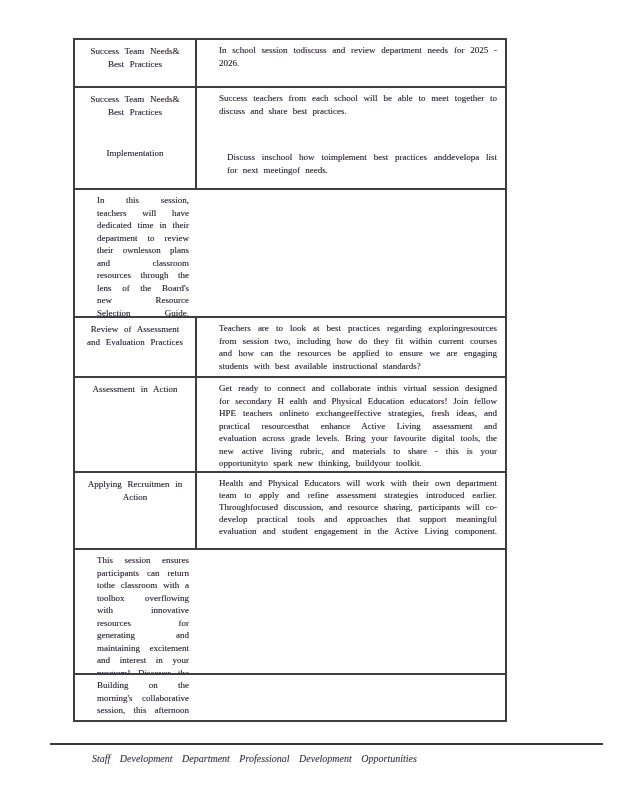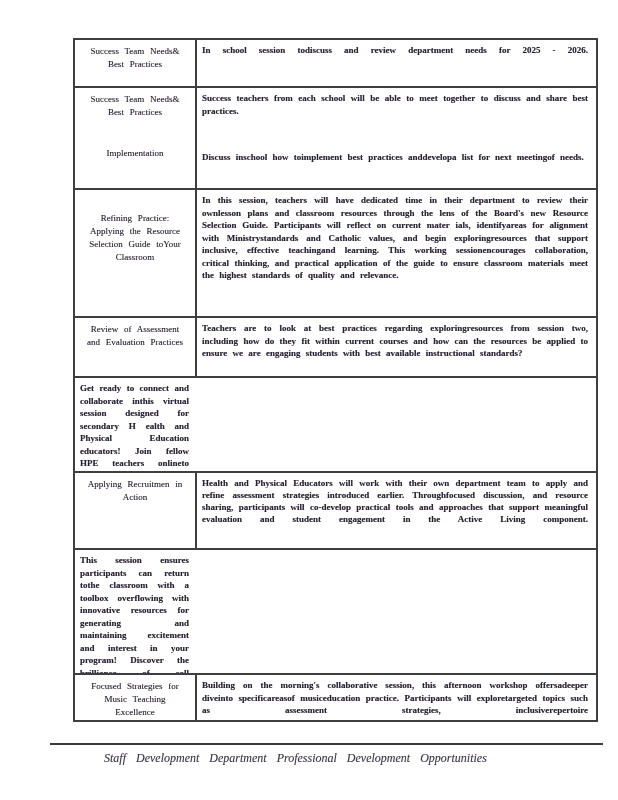--- a/index.html
+++ b/index.html
@@ -1,56 +1,56 @@
 <!DOCTYPE html>
 <html><head>
 <meta charset="utf-8">
 <style>
   html,body{margin:0;padding:0;}
   body{
     width:618px;height:800px;background:#ffffff;position:relative;
     font-family:"Liberation Serif", serif;color:#23232e;overflow:hidden;
   }
   .doc-table{
-    position:absolute;left:73px;top:38px;width:525px;
+    position:absolute;left:73px;top:38px;width:434px;
     border:2px solid #3e3e42;box-sizing:border-box;
     text-shadow:0.3px 0 0 rgba(150,50,40,0.22), -0.3px 0 0 rgba(40,50,150,0.22);
   }
   .row{
     display:grid;grid-template-columns:122px 1fr;
     border-bottom:2px solid #3e3e42;box-sizing:border-box;overflow:hidden;
   }
   .row:last-child{border-bottom:none;}
   .r1{height:48px}.r2{height:102px}.r3{height:128px}.r4{height:60px}
   .r5{height:95px}.r6{height:77px}.r7{height:125px}.r8{height:45px}
   .cl{
     border-right:2px solid #3e3e42;box-sizing:border-box;
     padding:5px 5px 0 5px;text-align:center;overflow:hidden;
   }
-  .cr{padding:4px 8px 0 5px;overflow:hidden;font-weight:bold;}
+  .cr{padding:4px 8px 0 22px;overflow:hidden;}
   .title{
     font-size:9px;line-height:13px;word-spacing:3.5px;
     white-space:pre-line;margin:0;
   }
   .subtitle{margin-top:28px;}
   .pad-lg{padding-top:22px;}
   p{
     margin:0;font-size:9px;line-height:12.5px;
     text-align:justify;word-spacing:3px;
   }
-  .para2{margin-top:34px;}
+  .para2{margin-top:34px;margin-left:8px;}
   .stretch{text-align-last:justify;}
   .r6 p{line-height:12px;}
   .footer-rule{
     position:absolute;left:50px;top:743px;width:553px;height:2px;
     background:#3a3a3e;
   }
   .page-footer{
-    position:absolute;left:104px;top:753px;width:460px;
-    font-style:italic;font-size:12px;line-height:11px;color:#3a3a46;
+    position:absolute;left:92px;top:753px;width:460px;
+    font-style:italic;font-size:10px;line-height:11px;color:#3a3a46;
     text-shadow:0.3px 0 0 rgba(150,50,40,0.2), -0.3px 0 0 rgba(40,50,150,0.2);
     font-family:Liberation Serif, serif;
   }
   .footer-line1{word-spacing:7px;}
   .footer-line2{word-spacing:4px;}
 </style>
 </head>
 <body>
 
 <div>
@@ -73,42 +73,39 @@
 Best Practices</div>
         <div class="title subtitle">Implementation</div>
       </div>
       <div class="cr">
         <p>Success teachers from each school will be able to meet together to discuss and share best practices.</p>
         <p class="para2">Discuss inschool how toimplement best practices anddevelopa list for next meetingof needs.</p>
       </div>
     </div>
 
     <div class="row r3">
-      <div class="cl pad-lg">
-        <div class="title">Refining Practice:
-Applying the Resource
-Selection Guide toYour
-Classroom</div>
-      </div>
       <div class="cr">
         <p>In this session, teachers will have dedicated time in their department to review their ownlesson plans and classroom resources through the lens of the Board's new Resource Selection Guide. Participants will reflect on current mater ials, identifyareas for alignment with Ministrystandards and Catholic values, and begin exploringresources that support inclusive, effective teachingand learning. This working sessionencourages collaboration, critical thinking, and practical application of the guide to ensure classroom materials meet the highest standards of quality and relevance.</p>
       </div>
     </div>
 
     <div class="row r4">
       <div class="cl">
         <div class="title">Review of Assessment
 and Evaluation Practices</div>
       </div>
       <div class="cr">
         <p>Teachers are to look at best practices regarding exploringresources from session two, including how do they fit within current courses and how can the resources be applied to ensure we are engaging students with best available instructional standards?</p>
       </div>
     </div>
 
     <div class="row r5">
+      <div class="cl">
+        <div class="title">Assessment in Action</div>
+      </div>
       <div class="cr">
         <p>Get ready to connect and collaborate inthis virtual session designed for secondary H ealth and Physical Education educators! Join fellow HPE teachers onlineto exchangeeffective strategies, fresh ideas, and practical resourcesthat enhance Active Living assessment and evaluation across grade levels. Bring your favourite digital tools, the new active living rubric, and materials to share - this is your opportunityto spark new thinking, buildyour toolkit.</p>
       </div>
     </div>
 
     <div class="row r6">
       <div class="cl">
         <div class="title">Applying Recruitmen in
 Action</div>
       </div>
@@ -117,25 +114,20 @@
       </div>
     </div>
 
     <div class="row r7">
       <div class="cr">
         <p>This session ensures participants can return tothe classroom with a toolbox overflowing with innovative resources for generating and maintaining excitement and interest in your program! Discover the brilliance of coll aborationandthe marketing genius behind student empowerment as you select therecruitment strategiesthat will work best for your students. Join us for this engagingsession and leave with a customized growth implementation plantolevel upyour program andtobring your administrators onboardwith your long -term program goals!</p>
       </div>
     </div>
 
     <div class="row r8">
-      <div class="cl">
-        <div class="title">Focused Strategies for
-Music Teaching
-Excellence</div>
-      </div>
       <div class="cr">
         <p class="stretch">Building on the morning's collaborative session, this afternoon workshop offersadeeper diveinto specificareasof musiceducation practice. Participants will exploretargeted topics such as assessment strategies, inclusiverepertoire</p>
       </div>
     </div>
 
   </div>
 
   <div class="footer-rule"></div>
 
   <div class="page-footer">

